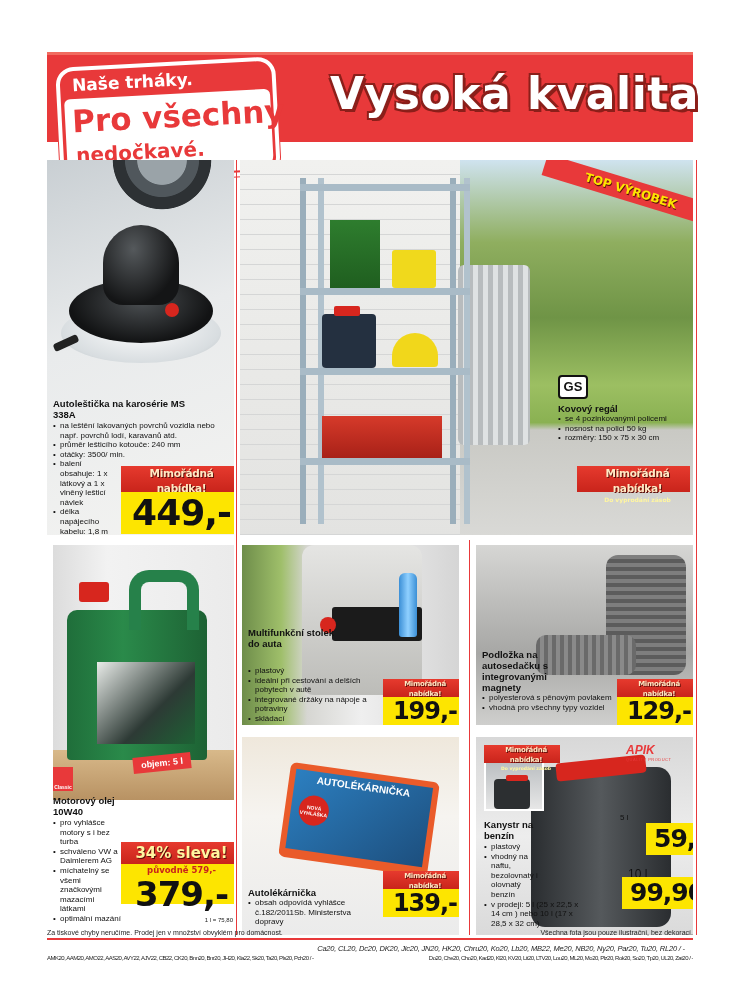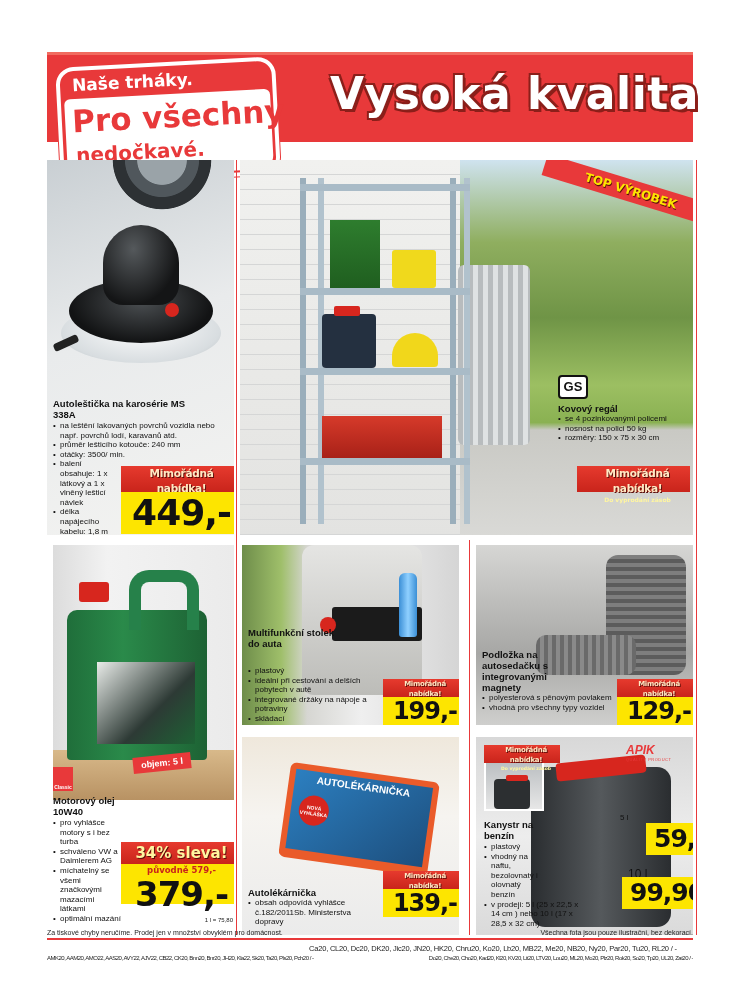--- a/index.html
+++ b/index.html
@@ -261,15 +261,15 @@
   </ul>
   <div class="abs" style="left:144px;top:76px;font-size:8px;">5 l</div>
   <div class="tag tag-yellow" style="left:146px;top:86px;width:71px;height:32px;font-size:25px;line-height:32px;margin-left:24px;">59,90</div>
   <div class="abs" style="left:144px;top:130px;font-size:12px;margin-left:8px;">10 l</div>
   <div class="tag tag-yellow" style="left:146px;top:140px;width:71px;height:32px;font-size:25px;line-height:32px;">99,90</div>
 </div>
 
 <div class="abs footer-note" style="left:47px;top:929px;">Za tiskové chyby neručíme. Prodej jen v množství obvyklém pro domácnost.</div>
 <div class="abs footer-note" style="left:493px;top:929px;width:200px;text-align:right;">Všechna fota jsou pouze ilustrační, bez dekorací.</div>
 <div class="abs footer-line"></div>
-<div class="abs codes" style="left:309px;top:944px;width:384px;text-align:left;font-size:7.5px;">Ca20, CL20, Dc20, DK20, Jic20, JN20, HK20, Chru20, Ko20, Lb20, MB22, Me20, NB20, Ny20, Par20, Tu20, RL20 / -</div>
+<div class="abs codes" style="left:309px;top:944px;width:384px;text-align:center;font-size:7.5px;font-style:italic;">Ca20, CL20, Dc20, DK20, Jic20, JN20, HK20, Chru20, Ko20, Lb20, MB22, Me20, NB20, Ny20, Par20, Tu20, RL20 / -</div>
 <div class="abs codes" style="left:47px;top:955px;width:340px;overflow:hidden;font-size:6px;letter-spacing:-0.5px;">AMK20, AAM20, AMO22, AAS20, AVY22, AJV22, CB22, CK20, Bnn20, Bnr20, JH20, Kla22, Sk20, Ta20, Pls20, Pch20 / -</div>
 <div class="abs codes" style="left:389px;top:955px;width:304px;overflow:hidden;font-size:6px;letter-spacing:-0.5px;text-align:right;">Do20, Che20, Cho20, Kad20, Kl20, KV20, Lit20, LTV20, Lou20, ML20, Mo20, Plz20, Rok20, So20, Tp20, UL20, Zat20 / -</div>
 
 </body></html>

